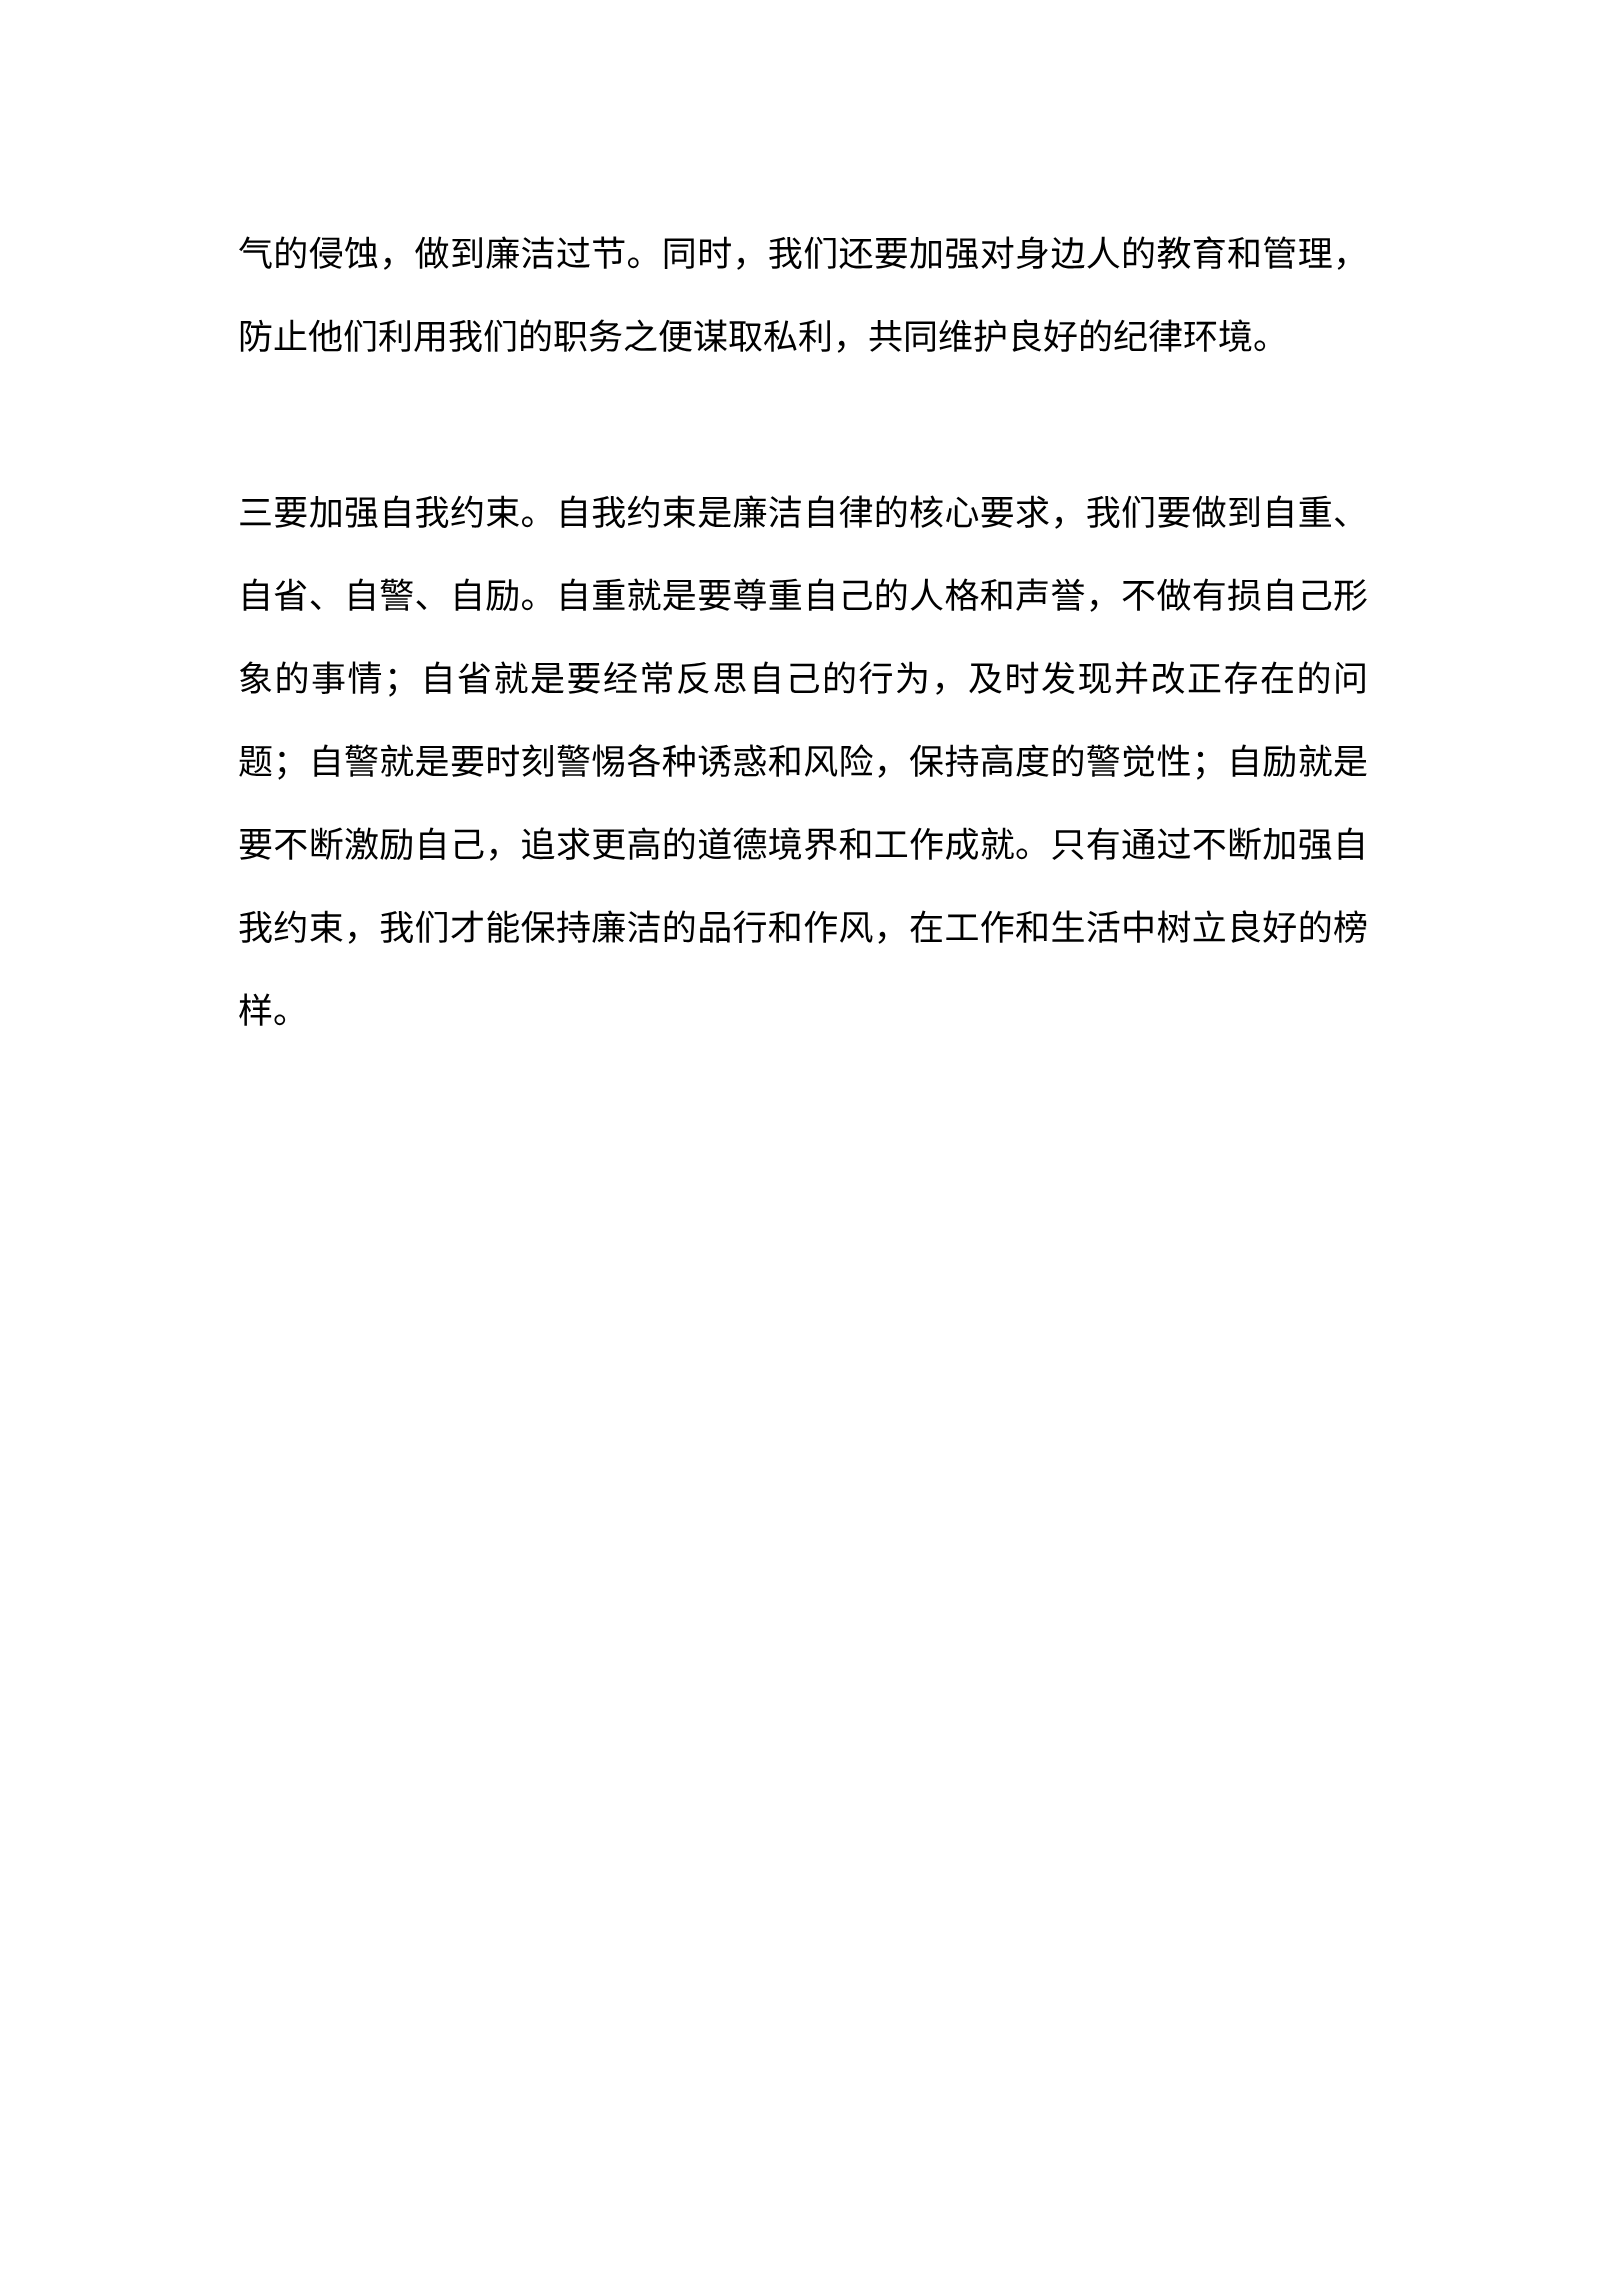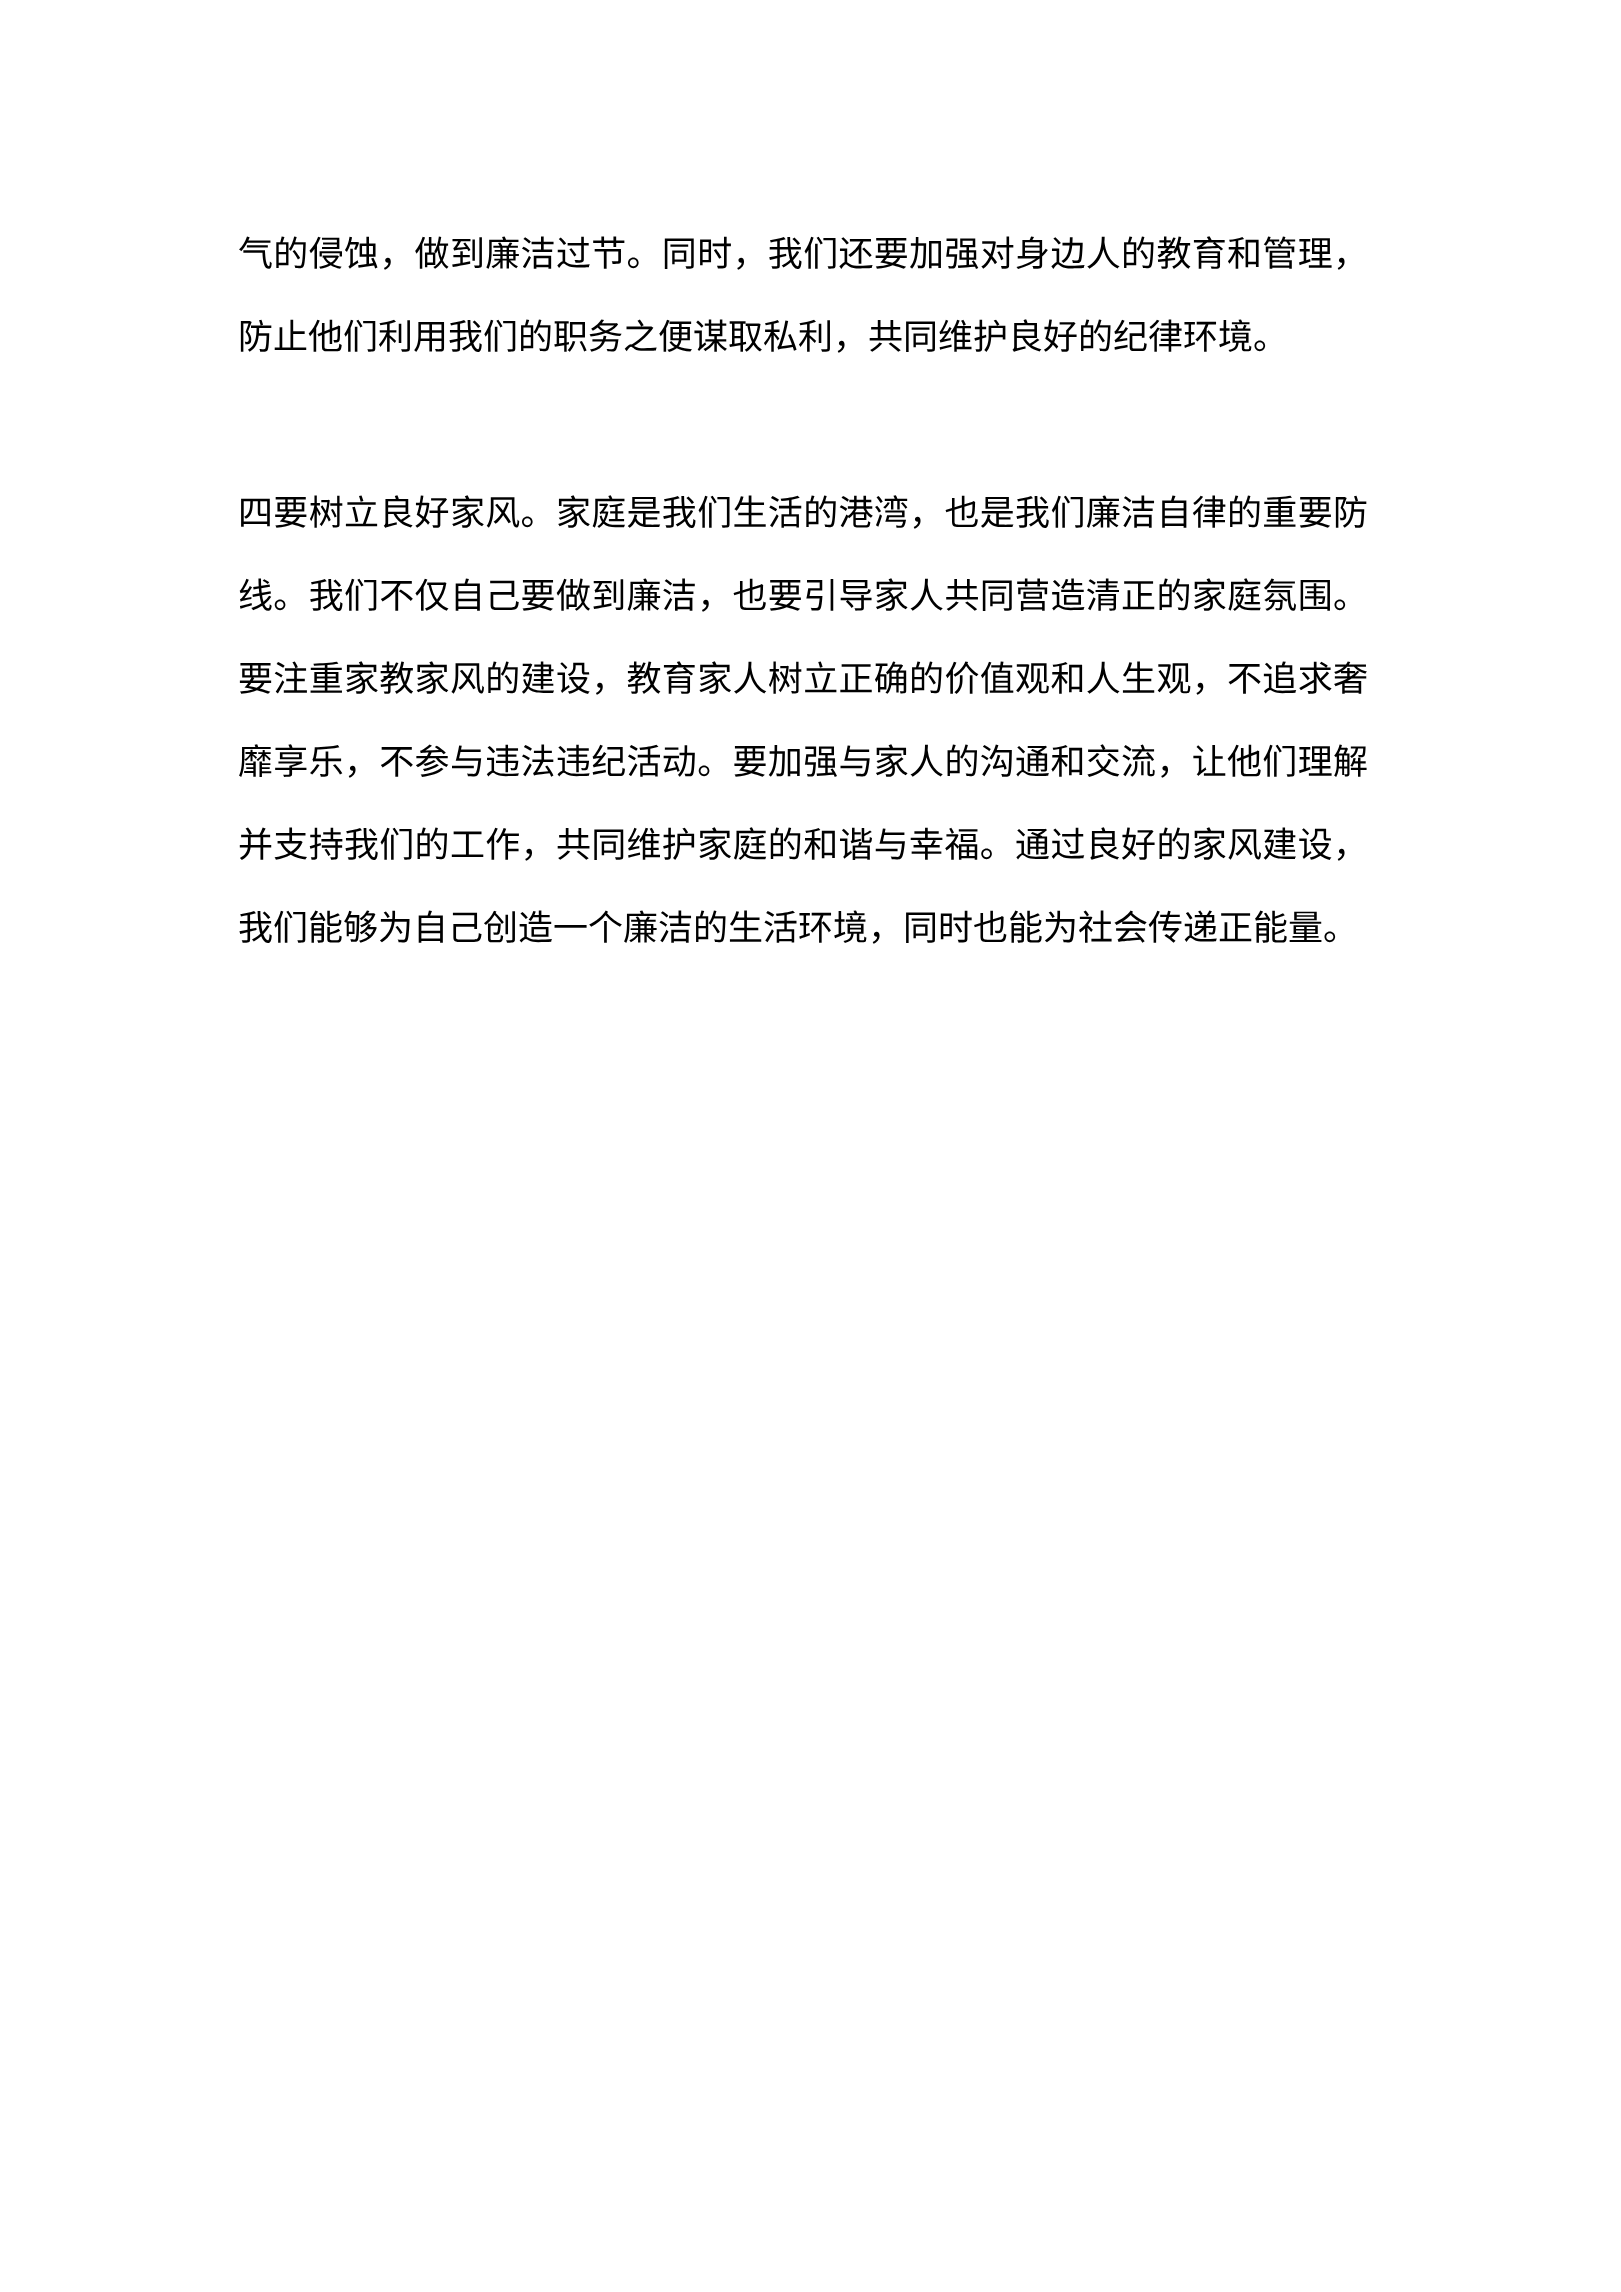--- a/index.html
+++ b/index.html
@@ -34,16 +34,16 @@
   .para:last-child {
     margin-bottom: 0;
   }
 </style>
 </head>
 <body>
 
 <div class="page">
   <div class="doc-body">
     <p class="para">气的侵蚀，做到廉洁过节。同时，我们还要加强对身边人的教育和管理，防止他们利用我们的职务之便谋取私利，共同维护良好的纪律环境。</p>
-    <p class="para">四要树立良好家风。家庭是我们生活的港湾，也是我们廉洁自律的重要防线。我们不仅自己要做到廉洁，也要引导家人共同营造清正的家庭氛围。要注重家教家风的建设，教育家人树立正确的价值观和人生观，不追求奢靡享乐，不参与违法违纪活动。要加强与家人的沟通和交流，让他们理解并支持我们的工作，共同维护家庭的和谐与幸福。通过良好的家风建设，我们能够为自己创造一个廉洁的生活环境，同时也能为社会传递正能量。</p>
+    <p class="para">三要加强自我约束。自我约束是廉洁自律的核心要求，我们要做到自重、自省、自警、自励。自重就是要尊重自己的人格和声誉，不做有损自己形象的事情；自省就是要经常反思自己的行为，及时发现并改正存在的问题；自警就是要时刻警惕各种诱惑和风险，保持高度的警觉性；自励就是要不断激励自己，追求更高的道德境界和工作成就。只有通过不断加强自我约束，我们才能保持廉洁的品行和作风，在工作和生活中树立良好的榜样。</p>
   </div>
 </div>
 
 
 </body></html>

